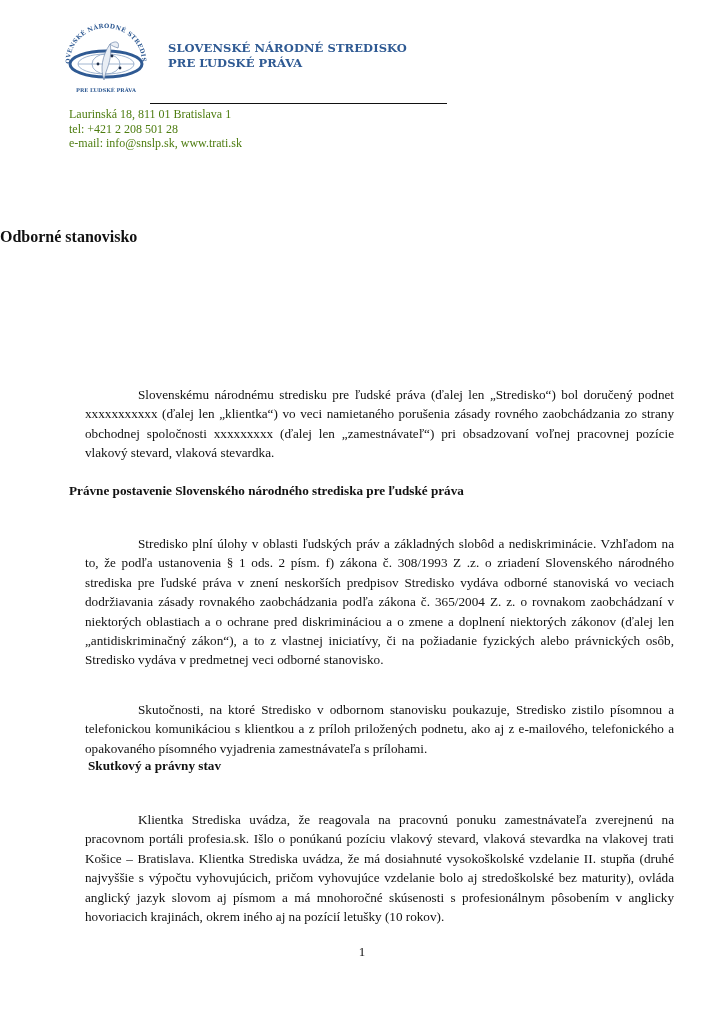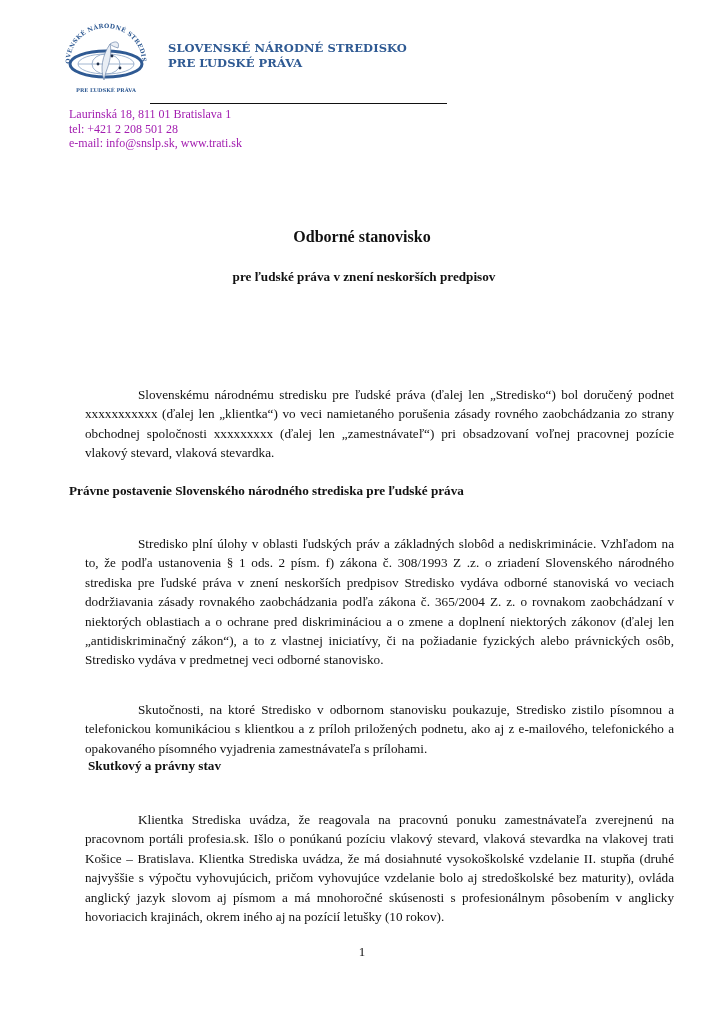--- a/index.html
+++ b/index.html
@@ -2,22 +2,22 @@
 <html><head>
 <meta charset="utf-8">
 <style>
   html, body { margin: 0; padding: 0; background: #ffffff; }
   body { width: 724px; height: 1024px; position: relative; overflow: hidden;
          font-family: "Liberation Serif", serif; color: #111; }
   .logo { position: absolute; left: 60px; top: 14px; width: 92px; height: 82px; }
   .org-name { position: absolute; left: 168px; top: 41px; font-family: "DejaVu Serif", serif;
               font-weight: bold; font-size: 11.5px; line-height: 15px; color: #2f5a93; letter-spacing: 0.1px; }
   .rule { position: absolute; left: 150px; top: 103px; width: 297px; height: 0; border-top: 1.2px solid #111; }
-  .contact { position: absolute; left: 69px; top: 107px; font-size: 12px; line-height: 14.5px; color: #a21caf; }
-  .title { position: absolute; left: 0; width: 724px; top: 228px; text-align: center;
+  .contact { position: absolute; left: 69px; top: 107px; font-size: 12px; line-height: 14.5px; color: #4d7c0f; }
+  .title { position: absolute; left: 0; width: 724px; top: 228px; text-align: left;
            font-weight: bold; font-size: 16px; }
   .subtitle { position: absolute; left: 69px; width: 590px; top: 267px; text-align: center;
               font-weight: bold; font-size: 13.2px; line-height: 19.5px; }
   .para { position: absolute; left: 69px; width: 589px; font-size: 13.2px; line-height: 19.4px;
           text-align: justify; text-indent: 53px; margin: 16px; }
   .heading { position: absolute; left: 69px; font-weight: bold; font-size: 13.2px; }
   .page-number { position: absolute; left: 0; width: 724px; text-align: center; top: 944px; font-size: 13px; }
 </style>
 </head>
 <body>
@@ -52,21 +52,20 @@
 
 <div class="contact">
   <div>Laurinská 18, 811 01 Bratislava 1</div>
   <div>tel: +421 2 208 501 28</div>
   <div>e-mail: info@snslp.sk, www.trati.sk</div>
 </div>
 
 <div class="title">Odborné stanovisko</div>
 
 <div class="subtitle">
-  <div>pre ľudské práva v znení neskorších predpisov</div>
 </div>
 
 <p class="para" style="top:369px;">Slovenskému národnému stredisku pre ľudské práva (ďalej len „Stredisko“) bol doručený podnet xxxxxxxxxxx (ďalej len „klientka“) vo veci namietaného porušenia zásady rovného zaobchádzania zo strany obchodnej spoločnosti xxxxxxxxx (ďalej len „zamestnávateľ“) pri obsadzovaní voľnej pracovnej pozície vlakový stevard, vlaková stevardka.</p>
 
 <div class="heading" style="top:483px;text-align:center;">Právne postavenie Slovenského národného strediska pre ľudské práva</div>
 <p class="para" style="top:518px;">Stredisko plní úlohy v oblasti ľudských práv a základných slobôd a nediskriminácie. Vzhľadom na to, že podľa ustanovenia § 1 ods. 2 písm. f) zákona č. 308/1993 Z .z. o zriadení Slovenského národného strediska pre ľudské práva v znení neskorších predpisov Stredisko vydáva odborné stanoviská vo veciach dodržiavania zásady rovnakého zaobchádzania podľa zákona č. 365/2004 Z. z. o rovnakom zaobchádzaní v niektorých oblastiach a o ochrane pred diskrimináciou a o zmene a doplnení niektorých zákonov  (ďalej len „antidiskriminačný zákon“), a to z vlastnej iniciatívy, či na požiadanie fyzických alebo právnických osôb, Stredisko vydáva v predmetnej veci odborné stanovisko.</p>
 <p class="para" style="top:684px;">Skutočnosti, na ktoré Stredisko v odbornom stanovisku poukazuje, Stredisko zistilo písomnou a telefonickou komunikáciou s klientkou a z príloh priložených podnetu, ako aj z e-mailového, telefonického a opakovaného písomného vyjadrenia zamestnávateľa s prílohami.</p>
 
 <div class="heading" style="top:758px;margin-left:19px;">Skutkový a právny stav</div>
 <p class="para" style="top:794px;">Klientka Strediska uvádza, že reagovala na pracovnú ponuku zamestnávateľa zverejnenú na pracovnom portáli profesia.sk. Išlo o ponúkanú pozíciu vlakový stevard, vlaková stevardka na vlakovej trati Košice – Bratislava. Klientka Strediska uvádza, že má dosiahnuté vysokoškolské vzdelanie II. stupňa (druhé najvyššie s výpočtu vyhovujúcich, pričom vyhovujúce vzdelanie bolo aj stredoškolské bez maturity), ovláda anglický jazyk slovom aj písmom a má mnohoročné skúsenosti s profesionálnym pôsobením v anglicky hovoriacich krajinách, okrem iného aj na pozícií letušky (10 rokov).</p>

